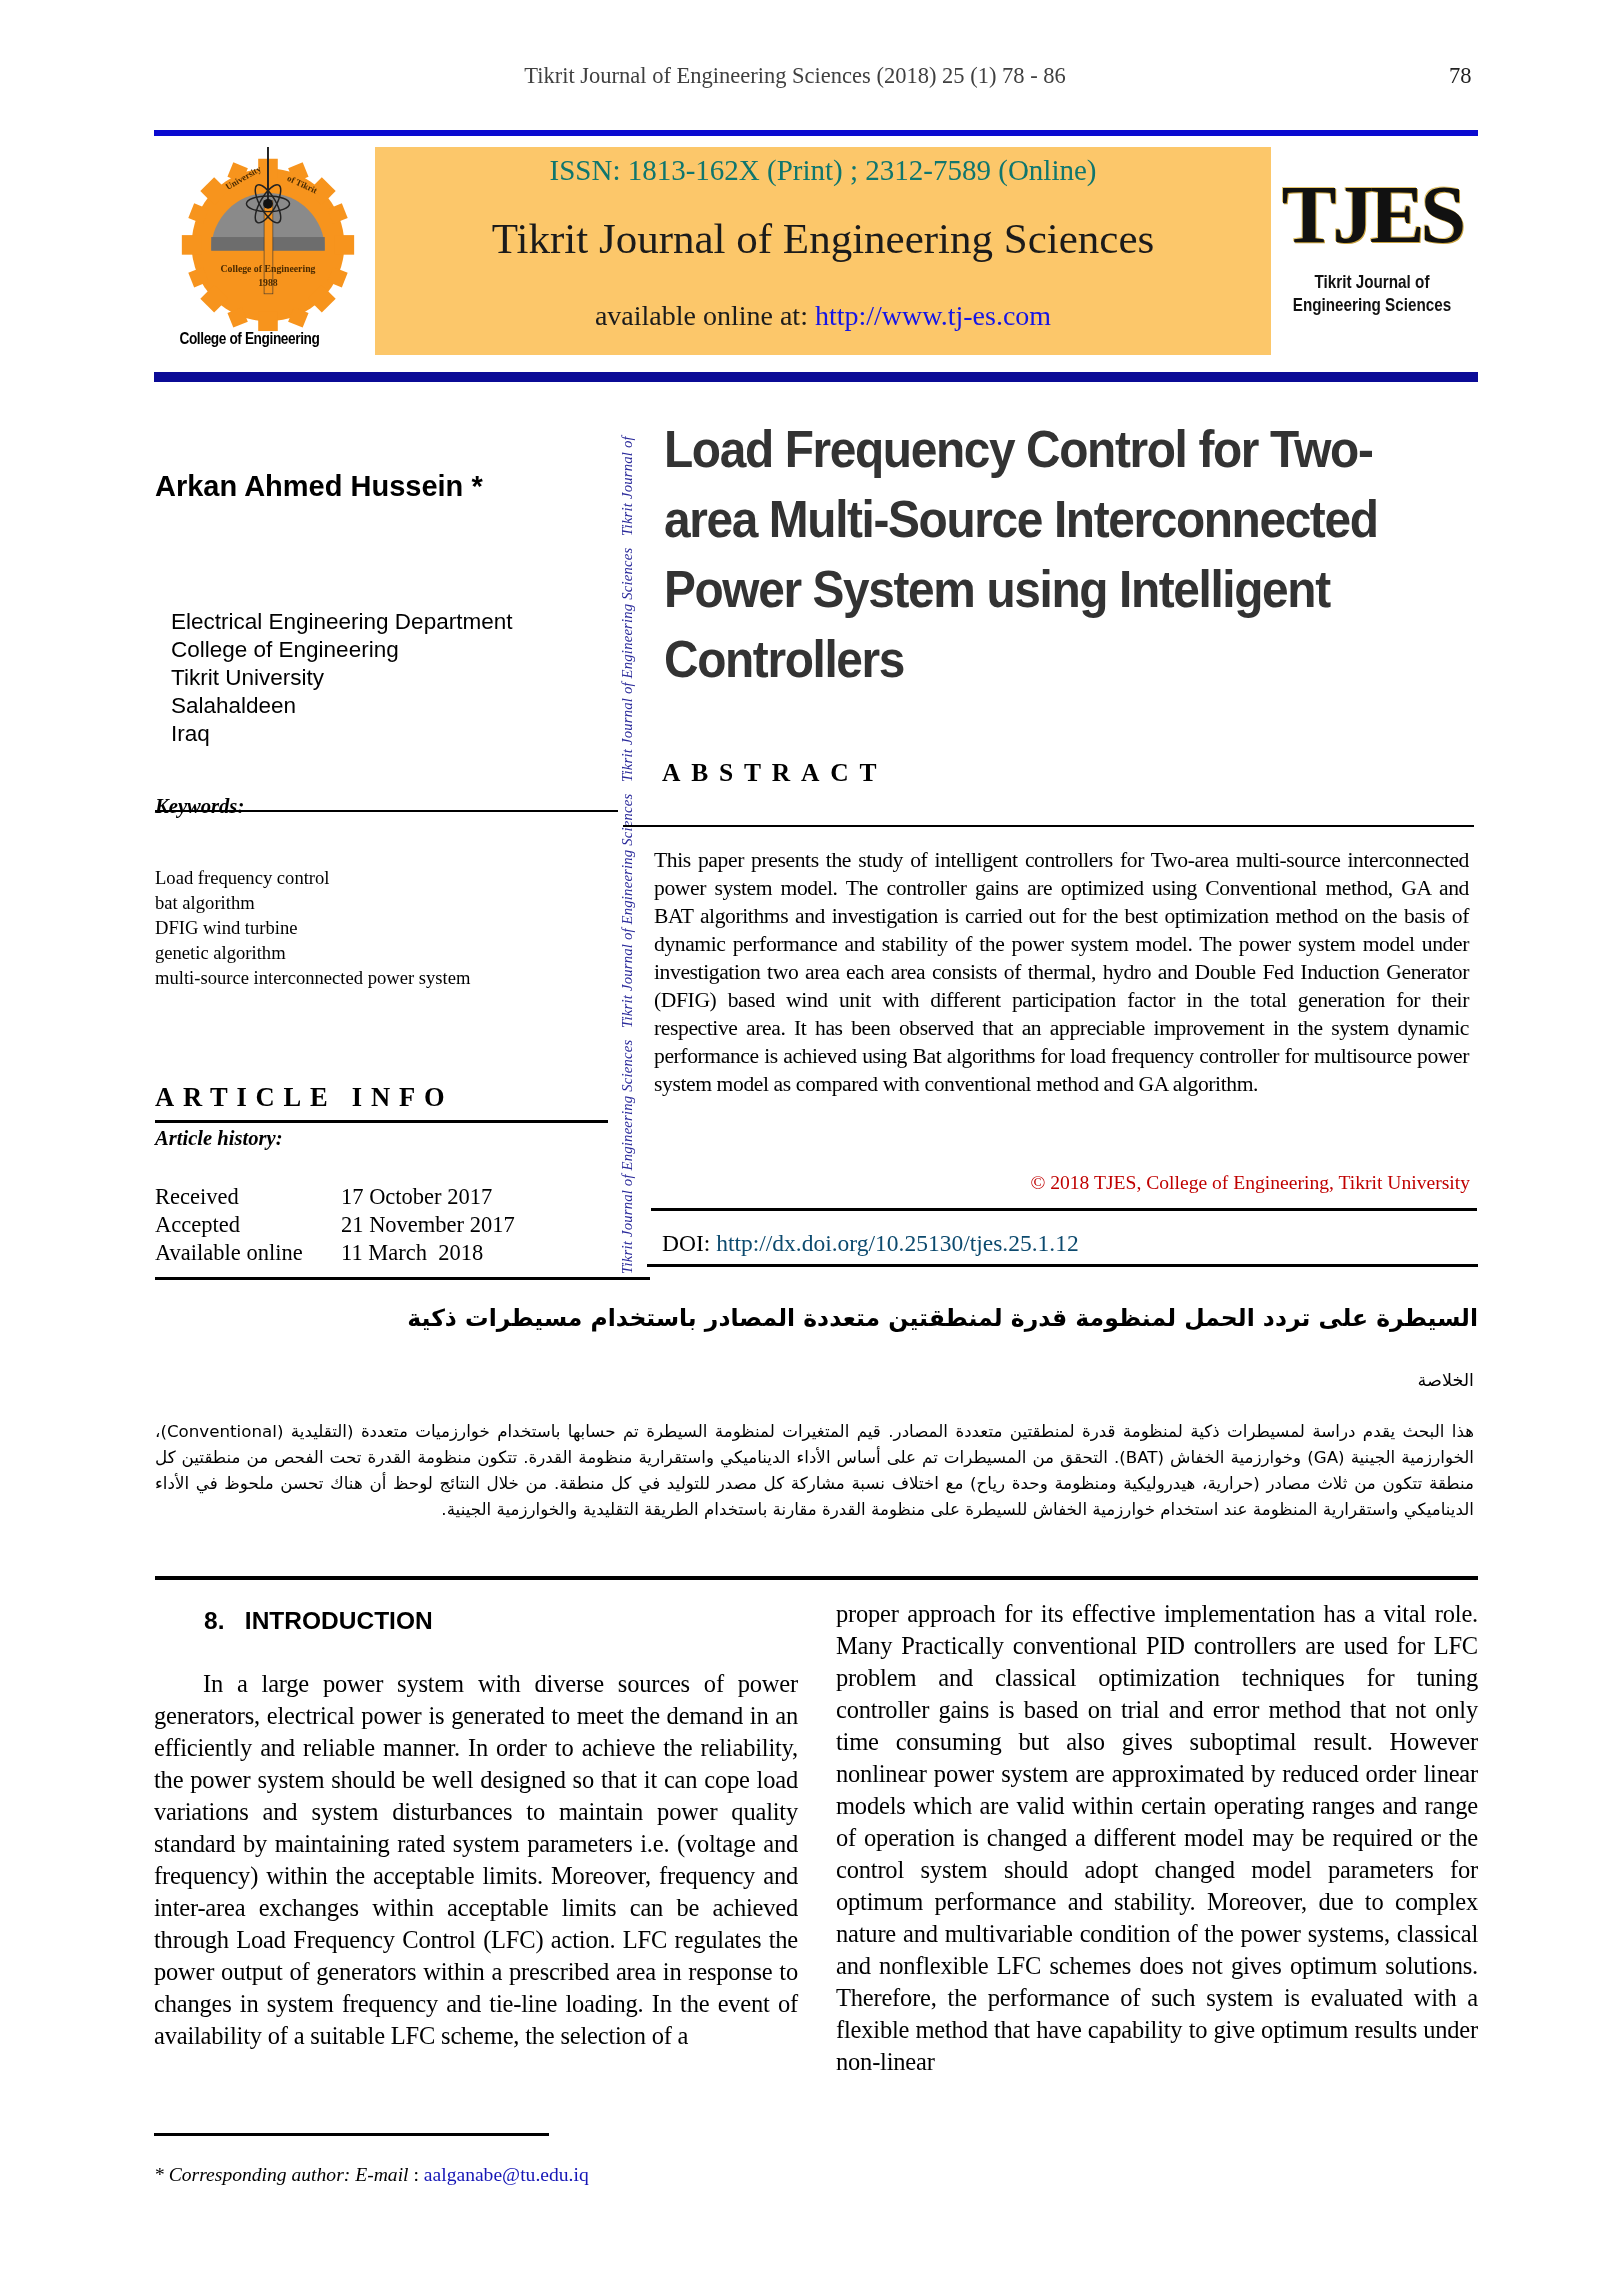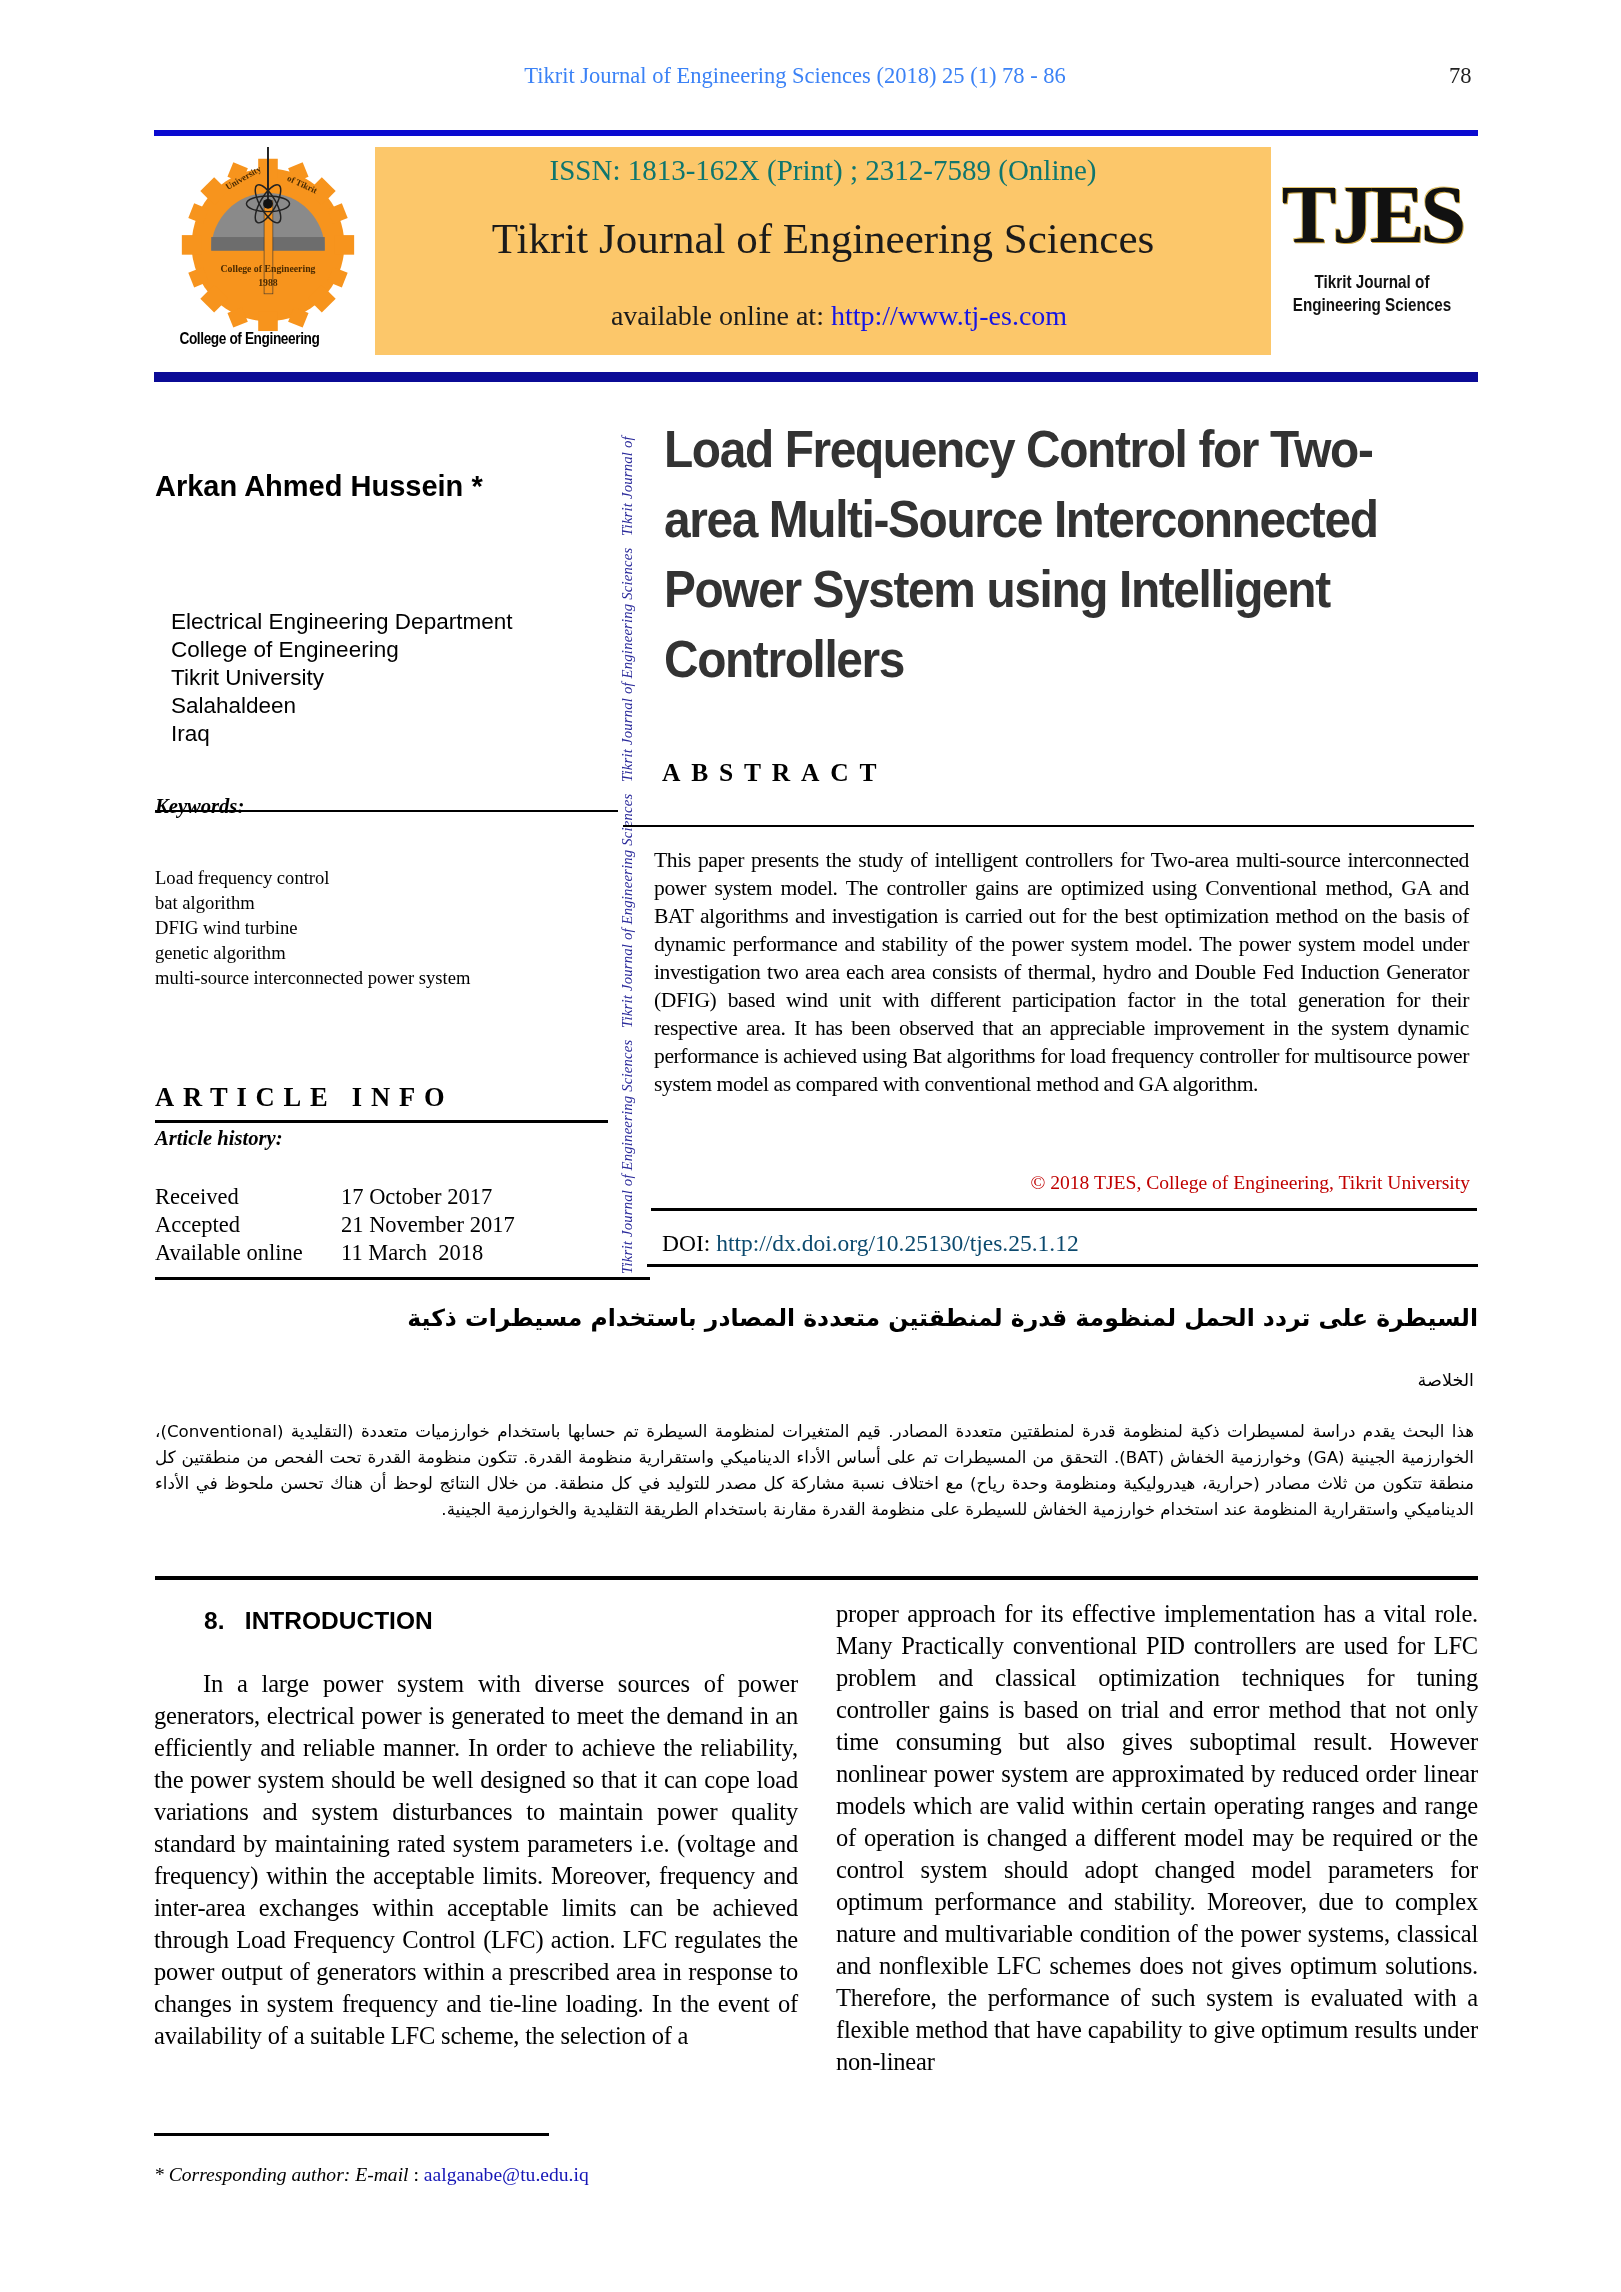--- a/index.html
+++ b/index.html
@@ -1,31 +1,31 @@
 <!DOCTYPE html>
 <html><head>
 <meta charset="utf-8">
 <style>
   html, body { margin: 0; padding: 0; background: #ffffff; }
   body { width: 1621px; height: 2293px; position: relative; overflow: hidden; font-family: "Liberation Serif", serif; color: #000; }
   .abs { position: absolute; }
 
   
-  .run-head { left: 0; width: 1590px; top: 63px; text-align: center; color: #3b82f6; font-size: 22.5px; }
+  .run-head { left: 0; width: 1590px; top: 63px; text-align: center; color: #404040; font-size: 22.5px; }
   .page-no { left: 1449px; top: 63px; font-size: 22.5px; color: #222; }
   .rule-blue-top { left: 154px; top: 130px; width: 1324px; height: 5.9px; background: #0a0ad0; }
   .rule-blue-bot { left: 154px; top: 372px; width: 1324px; height: 9.8px; background: #0b0b96; }
 
   
   .logo-wrap { left: 167px; top: 147px; width: 201px; height: 221px; }
   .logo-caption { left: 165px; top: 329px; width: 206px; text-align: center; font-family: "Liberation Sans", sans-serif; font-weight: bold; font-size: 16.7px; letter-spacing: -0.5px; transform: scaleX(0.82); transform-origin: left; white-space: nowrap; }
   .banner { left: 375px; top: 147px; width: 896px; height: 208px; background: #fcc76a; }
   .issn { left: 375px; top: 154px; width: 896px; text-align: center; font-size: 29px; color: #0f766e; }
   .journal { left: 375px; top: 214px; width: 896px; text-align: center; font-size: 43px; color: #1b1b1b; }
-  .avail { left: 375px; top: 300px; width: 896px; text-align: center; font-size: 28px; color: #1b1b1b; padding-left: 16px; }
+  .avail { left: 375px; top: 300px; width: 896px; text-align: center; font-size: 28px; color: #1b1b1b; }
   .avail a { color: #1515e6; text-decoration: none; }
   .tjes-big { left: 1279px; top: 174px; width: 186px; text-align: center; font-family: "Liberation Serif", serif; font-weight: bold; font-size: 82px; line-height: 82px; color: #111; letter-spacing: -3.9px; text-shadow: 1px 1px 0 #c9a23e, -1px -1px 0 #e7c76d; }
   .tjes-sub { left: 1274px; top: 271px; width: 196px; text-align: center; font-family: "Liberation Sans", sans-serif; font-weight: bold; font-size: 18.6px; line-height: 22.5px; color: #111; transform: scaleX(0.82); }
 
   
   .author { left: 155px; top: 470px; font-family: "Liberation Sans", sans-serif; font-weight: bold; font-size: 29px; }
   .affil { left: 171px; top: 608px; font-family: "Liberation Sans", sans-serif; font-size: 22.5px; line-height: 28px; }
   .rule-left-1 { left: 155px; top: 810px; width: 463px; height: 2px; background: #000; }
   .kw-head { left: 155px; top: 795px; font-style: italic; font-weight: bold; font-size: 20.6px; }
   .kw-list { left: 155px; top: 865px; font-size: 18.6px; line-height: 25px; }

